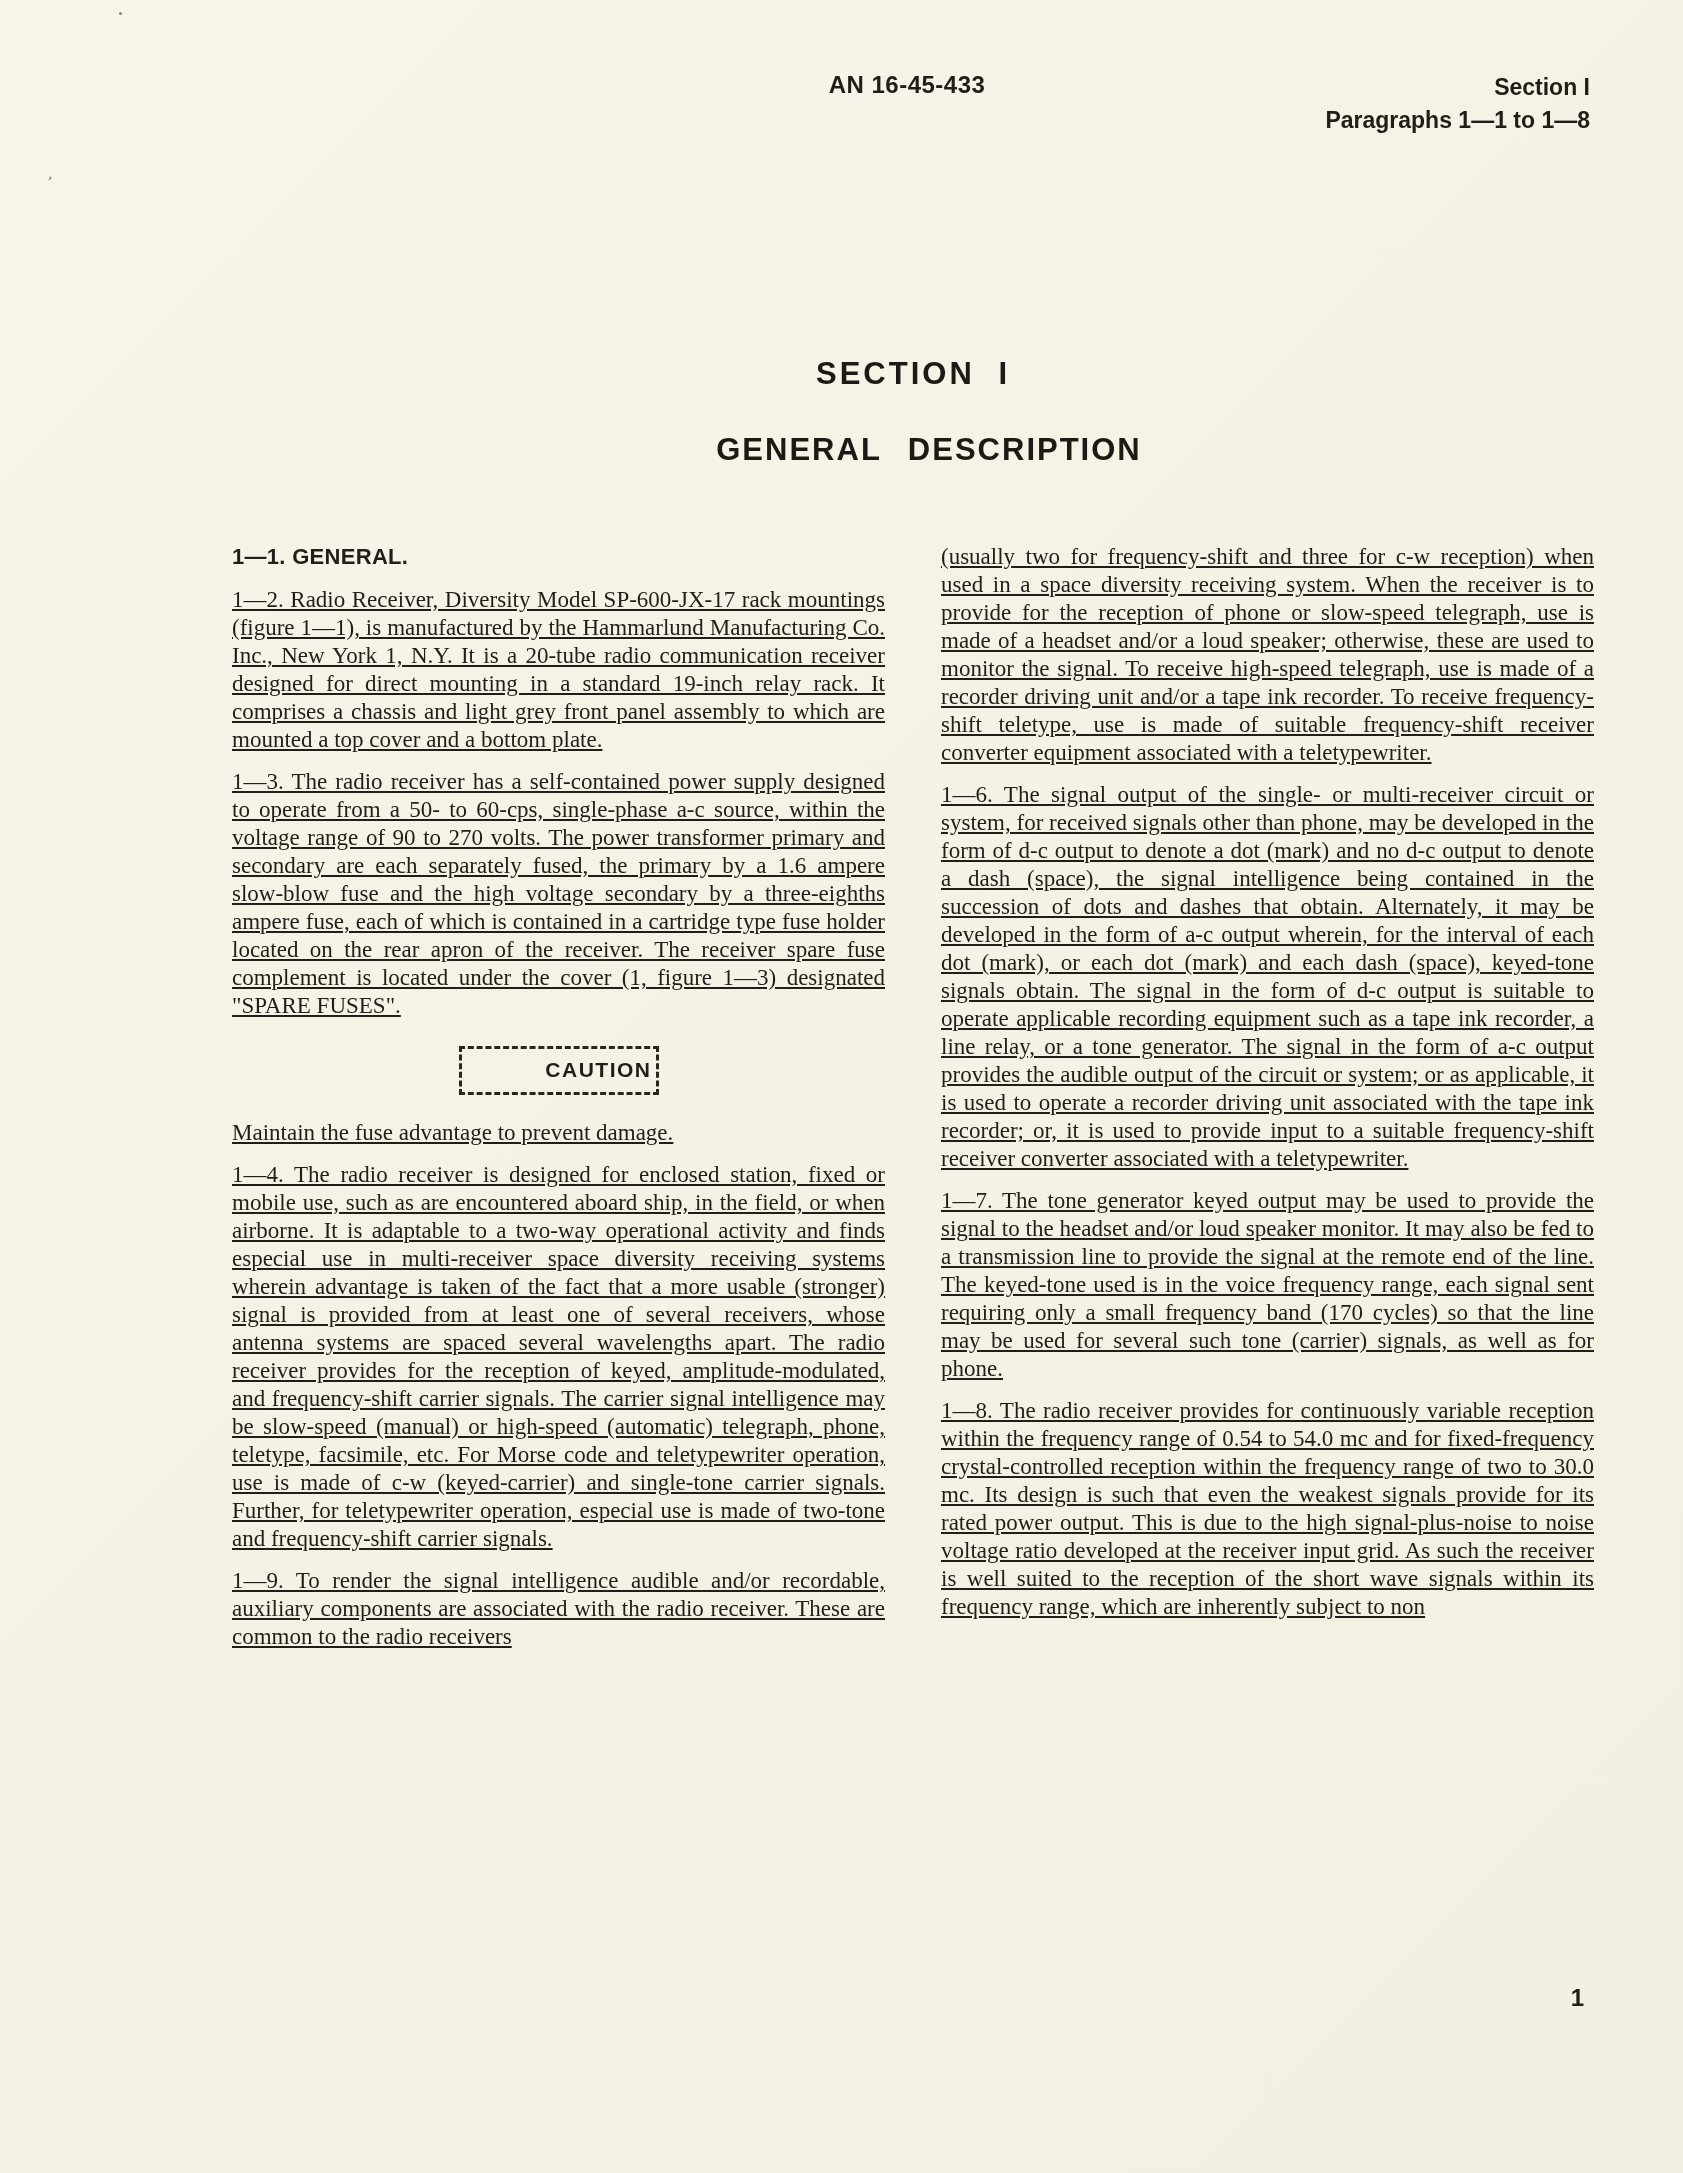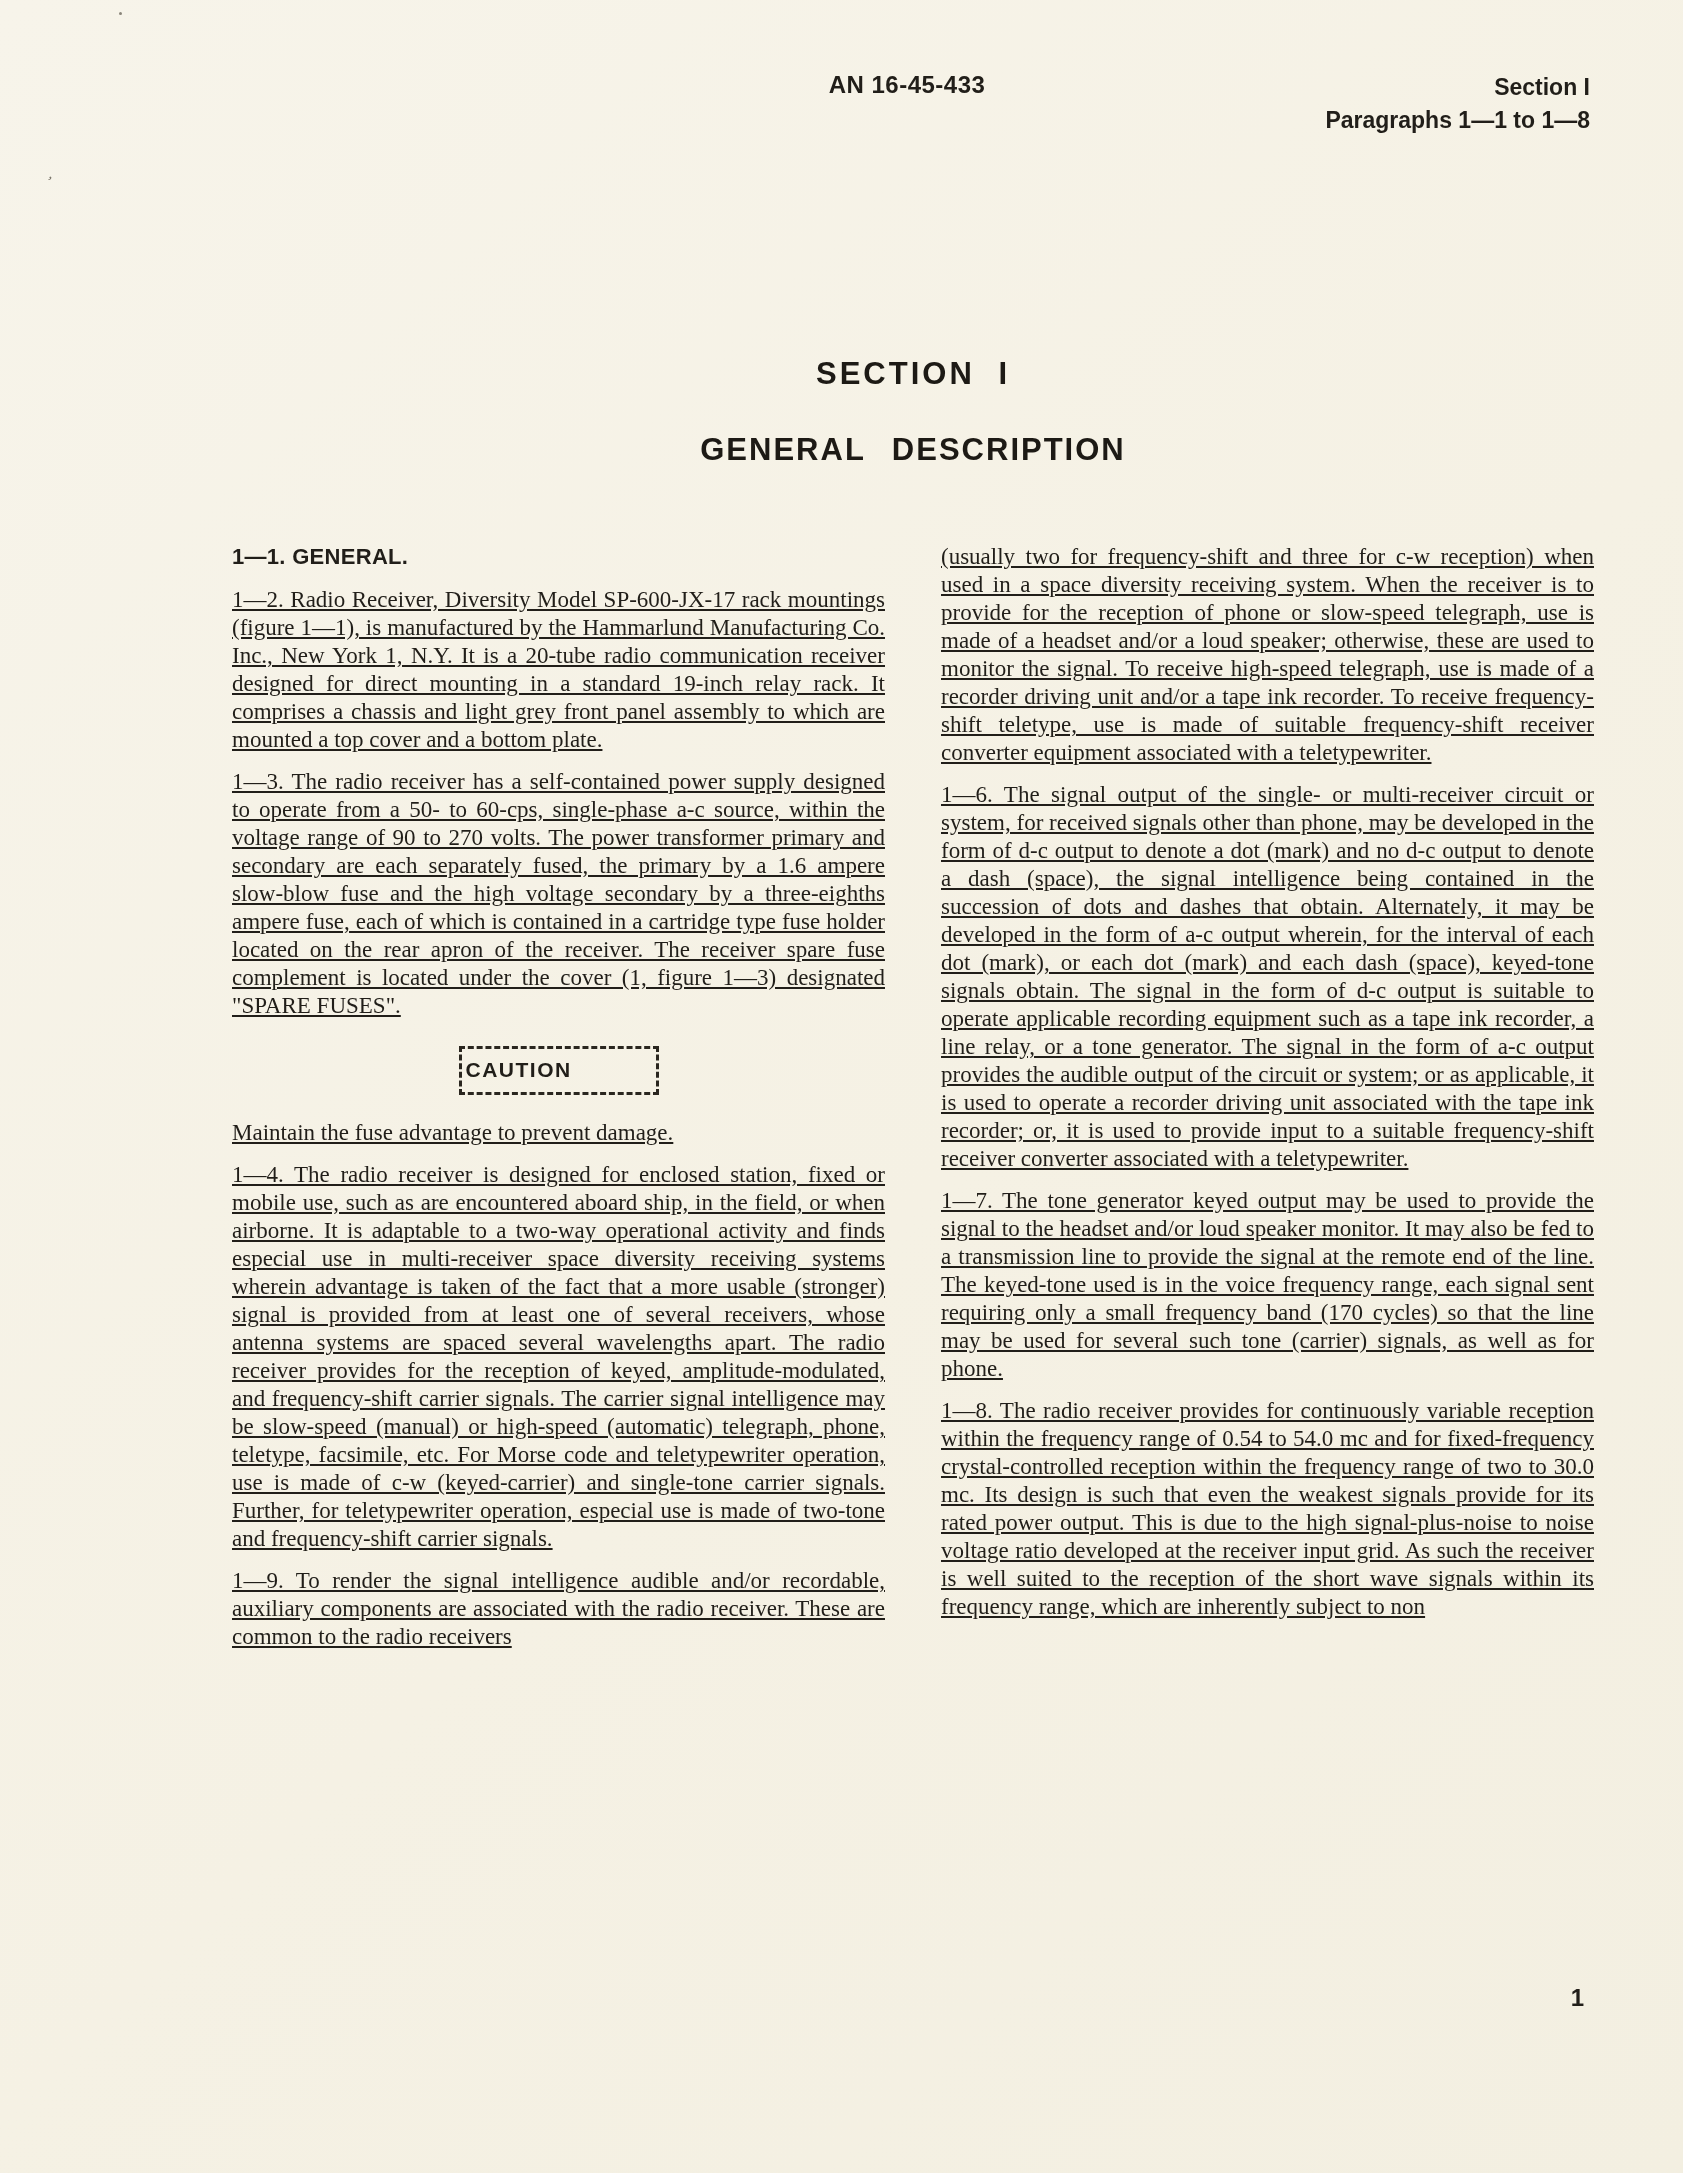--- a/index.html
+++ b/index.html
@@ -39,21 +39,21 @@
   .title {
     position: absolute;
     left: 913px;
     transform: translateX(-50%);
     font-family: "Liberation Sans", sans-serif;
     font-weight: bold;
     white-space: nowrap;
     color: #1d1a15;
   }
   #title-section { top: 356px; font-size: 31px; letter-spacing: 3px; word-spacing: 12px; }
-  #title-name   { top: 432px; font-size: 31px; letter-spacing: 2px; word-spacing: 16px; }
+  #title-name   { top: 432px; font-size: 31px; letter-spacing: 2px; word-spacing: 16px; margin-left: 16px; }
   .columns {
     position: absolute;
     top: 543px;
     left: 232px;
     width: 1362px;
     display: flex;
     gap: 56px;
   }
   .col {
     width: 653px;
@@ -70,21 +70,21 @@
     font-size: 22px;
     letter-spacing: 0.3px;
     margin: 0 0 15px 0;
     text-align: left;
   }
   .caution-box {
     width: 200px;
     margin: 26px auto 24px auto;
     border: 3px dashed #2a261f;
     padding: 7px 4px 8px 4px;
-    text-align: left;
+    text-align: right;
     font-family: "Liberation Sans", sans-serif;
     font-weight: bold;
     font-size: 21px;
     letter-spacing: 1.5px;
     background: transparent;
   }
   .caution-note {
     margin: 0 4px 20px 51px;
     text-align: left;
   }

